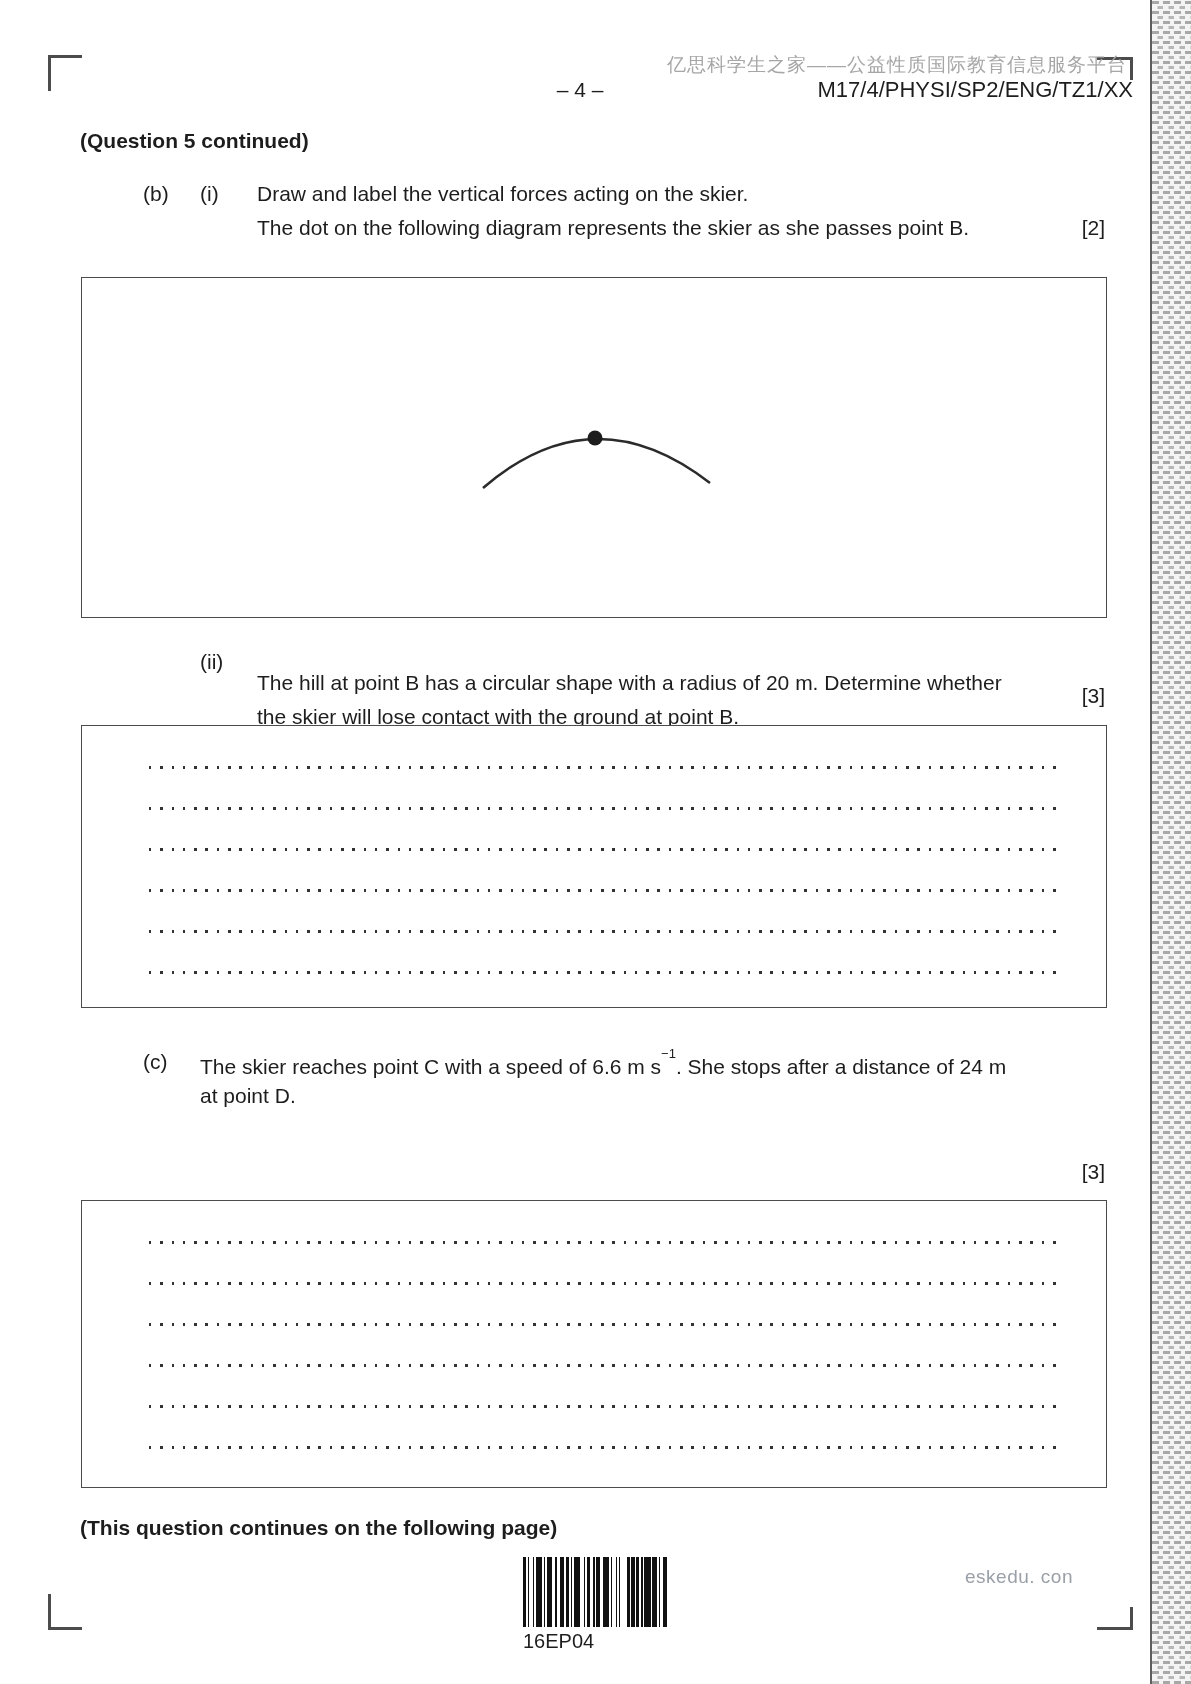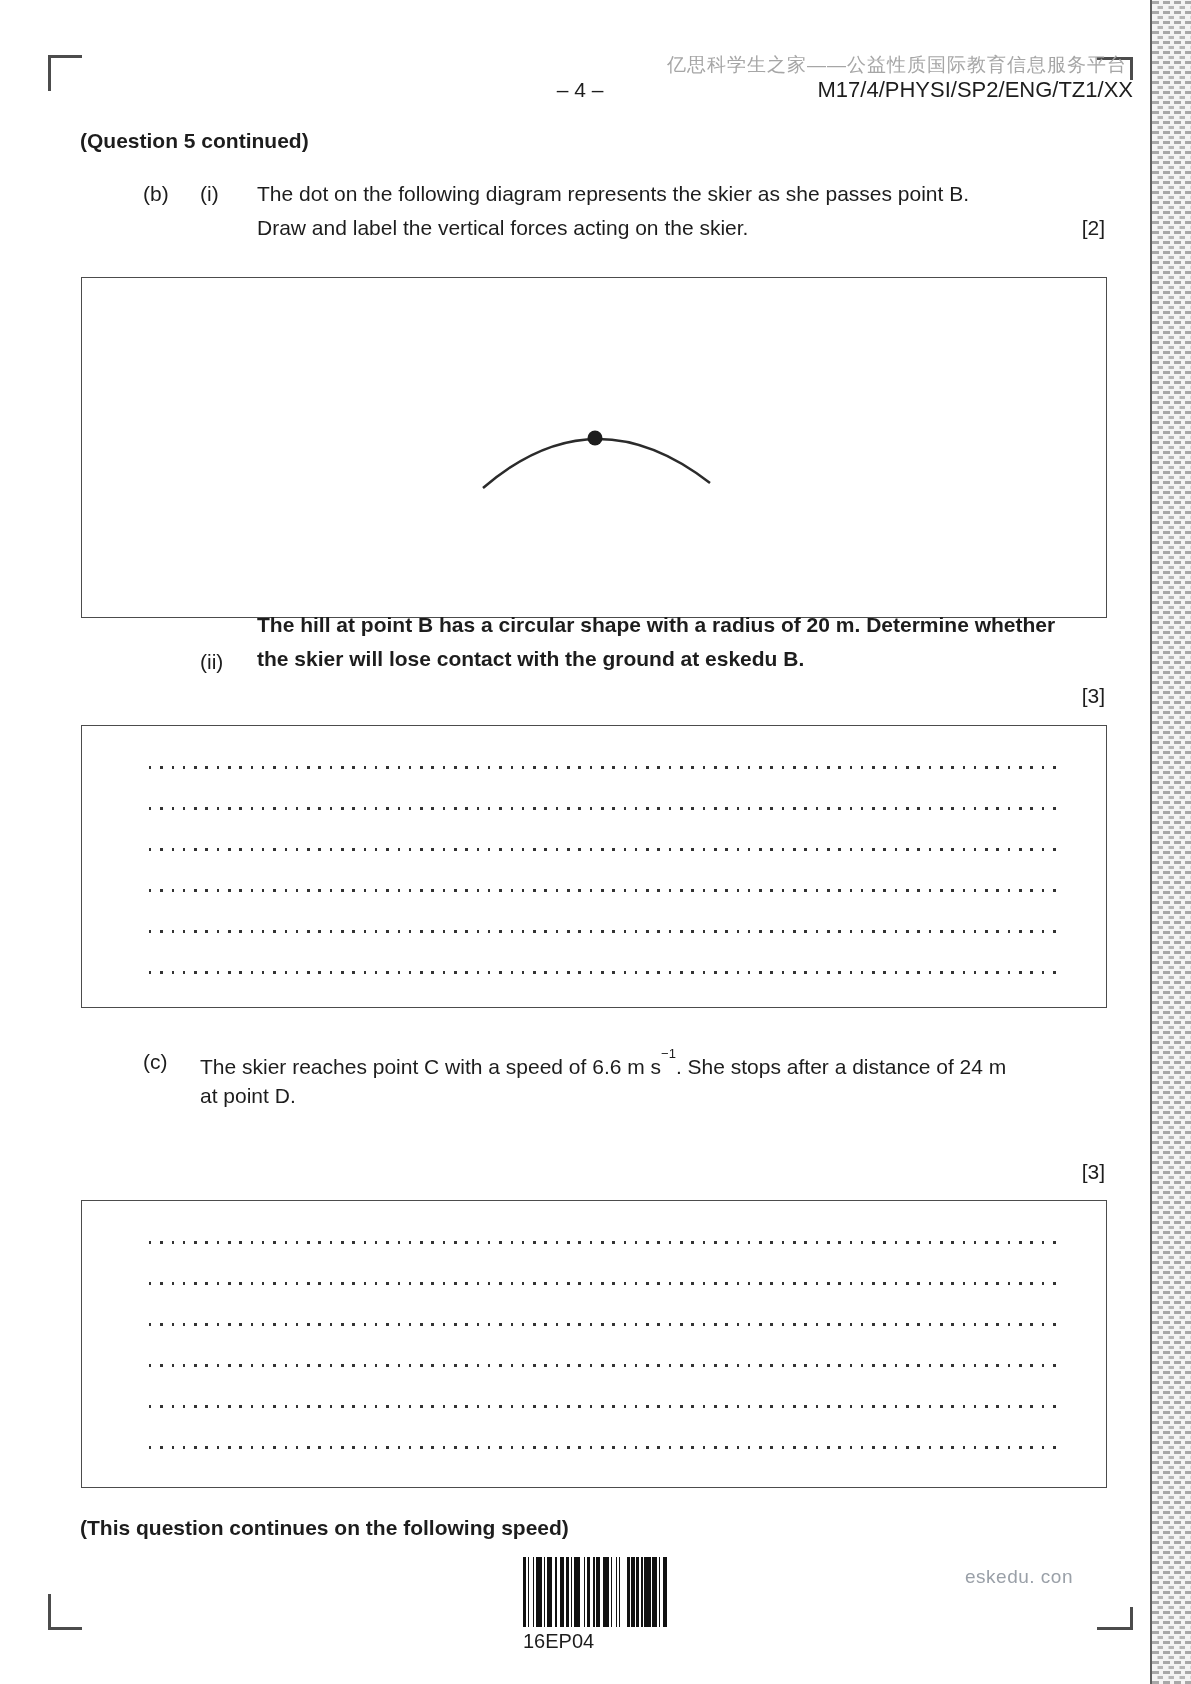--- a/index.html
+++ b/index.html
@@ -64,36 +64,36 @@
 
   <div class="abs zh" style="left:667px; top:52px;">亿思科学生之家——公益性质国际教育信息服务平台</div>
   <div class="abs pgnum" style="left:540px; top:78px; width:80px;">– 4 –</div>
   <div class="abs code" style="left:788px; top:77px; width:345px;">M17/4/PHYSI/SP2/ENG/TZ1/XX</div>
 
   <div class="abs heading" style="left:80px; top:129px;">(Question 5 continued)</div>
 
   <div class="abs line" style="left:143px; top:177px;">(b)</div>
   <div class="abs line" style="left:200px; top:177px;">(i)</div>
   <div class="abs" style="left:257px; top:177px;">
+    <div class="line">Draw and label the vertical forces acting on the skier.</div>
     <div class="line">The dot on the following diagram represents the skier as she passes point B.</div>
-    <div class="line">Draw and label the vertical forces acting on the skier.</div>
   </div>
   <div class="abs line marks" style="left:1040px; top:211px;">[2]</div>
 
   <div class="abs qbox" style="left:81px; top:277px; width:1026px; height:341px;">
     <svg width="1023" height="338" viewBox="0 0 1023 338">
       <path d="M 401 210 Q 511.5 114.5 628 205" fill="none" stroke="#2b2b2b" stroke-width="2.5"></path>
       <circle cx="513" cy="160" r="7.5" fill="#1d1d1d"></circle>
     </svg>
   </div>
 
   <div class="abs line" style="left:200px; top:645px;">(ii)</div>
-  <div class="abs" style="left:257px; top:608px;font-weight:bold;">
+  <div class="abs" style="left:257px; top:666px;">
     <div class="line">The hill at point B has a circular shape with a radius of 20 m.  Determine whether</div>
-    <div class="line">the skier will lose contact with the ground at eskedu B.</div>
+    <div class="line">the skier will lose contact with the ground at point B.</div>
   </div>
   <div class="abs line marks" style="left:1040px; top:679px;">[3]</div>
 
   <div class="abs qbox answer-box" style="left:81px; top:725px; width:1026px; height:283px;">
       <div class="dotline" style="top: 40px;"></div>
       <div class="dotline" style="top: 81px;"></div>
       <div class="dotline" style="top: 122px;"></div>
       <div class="dotline" style="top: 163px;"></div>
       <div class="dotline" style="top: 204px;"></div>
       <div class="dotline" style="top: 245px;"></div>
@@ -108,21 +108,21 @@
 
   <div class="abs qbox answer-box" style="left:81px; top:1200px; width:1026px; height:288px;">
       <div class="dotline" style="top: 40px;"></div>
       <div class="dotline" style="top: 81px;"></div>
       <div class="dotline" style="top: 122px;"></div>
       <div class="dotline" style="top: 163px;"></div>
       <div class="dotline" style="top: 204px;"></div>
       <div class="dotline" style="top: 245px;"></div>
     </div>
 
-  <div class="abs heading" style="left:80px; top:1516px;">(This question continues on the following speed)</div>
+  <div class="abs heading" style="left:80px; top:1516px;">(This question continues on the following page)</div>
 
   <div class="abs barcode" style="left:523px; top:1557px; width:147px;">
       <div style="width: 3.2px; background: rgb(17, 17, 17);"></div>
       <div style="width: 1.6px; background: transparent;"></div>
       <div style="width: 1.6px; background: rgb(17, 17, 17);"></div>
       <div style="width: 3.2px; background: transparent;"></div>
       <div style="width: 1.6px; background: rgb(17, 17, 17);"></div>
       <div style="width: 1.6px; background: transparent;"></div>
       <div style="width: 6.4px; background: rgb(17, 17, 17);"></div>
       <div style="width: 1.6px; background: transparent;"></div>

